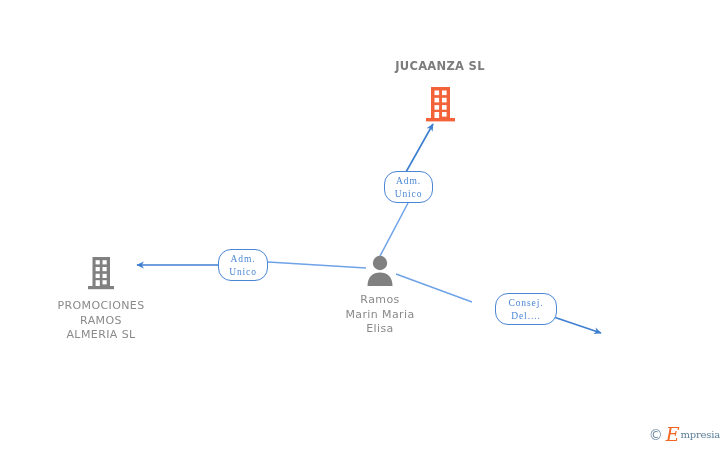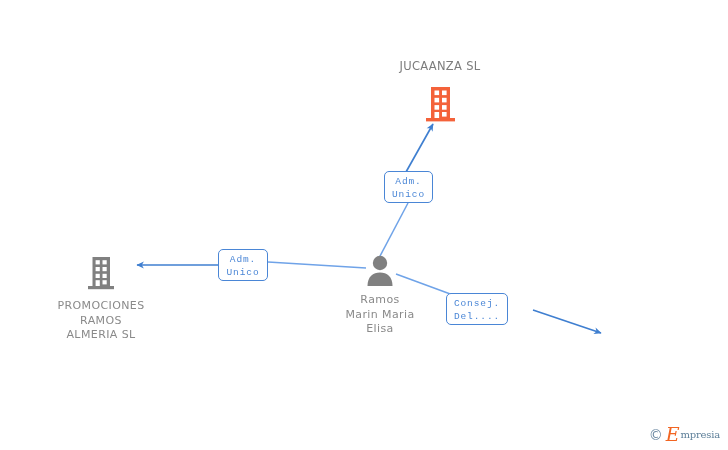--- a/index.html
+++ b/index.html
@@ -36,41 +36,41 @@
   .node-label {
     font-size: 11px;
     color: #8a8a8a;
     line-height: 14.5px;
     letter-spacing: 0.4px;
     white-space: pre-line;
     font-family: "DejaVu Sans", sans-serif;
   }
   .node-title {
     font-size: 11.5px;
-    font-weight: normal;
+    font-weight: bold;
     color: #7c7c7c;
     letter-spacing: 0.3px;
     font-family: "DejaVu Sans", sans-serif;
   }
   .icon-wrap {
     display: block;
     margin: 0 auto;
   }
   .edge-label {
     position: absolute;
     border: 1.4px solid #4a86d6;
-    border-radius: 5px;
+    border-radius: 13px;
     background: #ffffff;
     color: #4a86d6;
     font-size: 9.5px;
     line-height: 13px;
     letter-spacing: 0.9px;
     text-align: center;
     padding: 3px 5px 4px 5px;
-    font-family: Liberation Mono, monospace;
+    font-family: Liberation Serif, serif;
     white-space: pre-line;
     box-sizing: border-box;
   }
   #watermark {
     position: absolute;
     right: 8px;
     bottom: 6px;
     display: flex;
     align-items: center;
     gap: 3px;
@@ -171,21 +171,21 @@
 ALMERIA SL</div>
   </div>
 
 
   <div class="edge-label" style="left:384px; top:171px; width:49px; height:32px;">Adm.
 Unico</div>
 
   <div class="edge-label" style="left:218px; top:249px; width:50px; height:32px;">Adm.
 Unico</div>
 
-  <div class="edge-label" style="left:446px; top:293px; width:62px; height:32px;">Consej.
+  <div class="edge-label" style="left:495px; top:293px; width:62px; height:32px;">Consej.
 Del....</div>
 
   <div id="watermark">
     <span class="wm-c">©</span>
     <span class="wm-e">E</span>
     <span class="wm-rest">mpresia</span>
   </div>
 
 </div>
 

